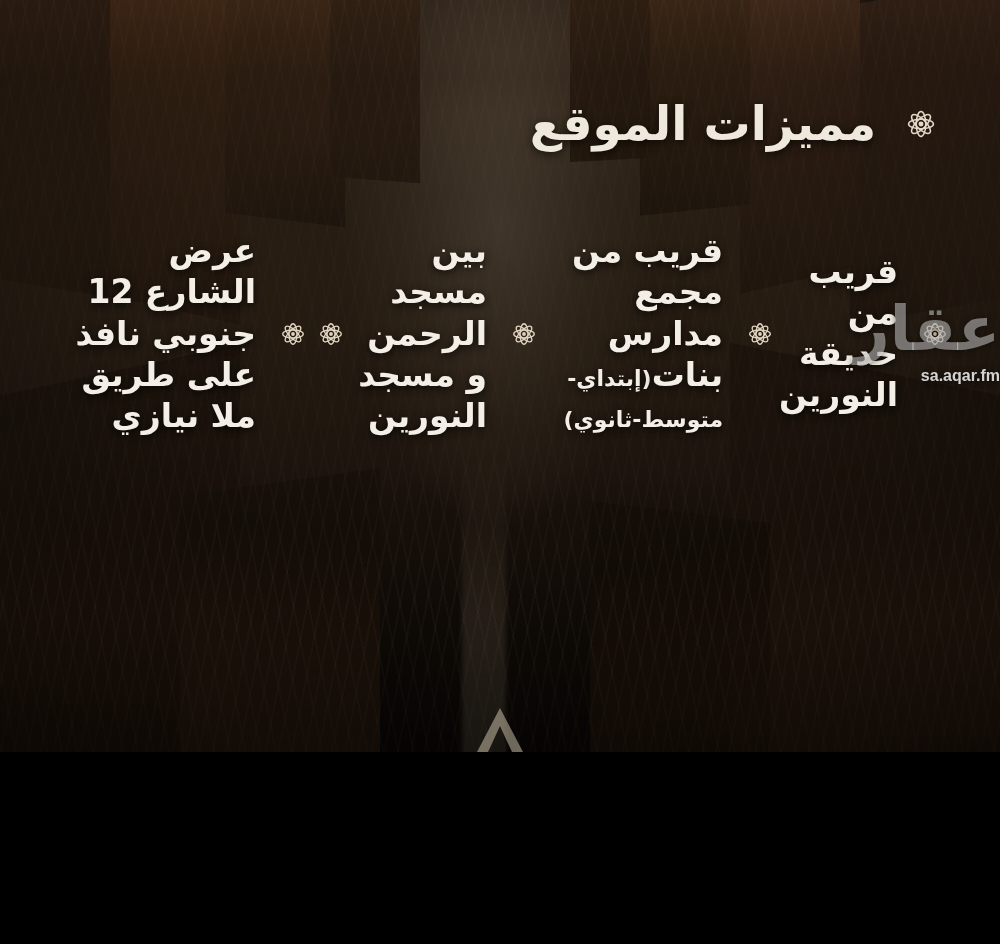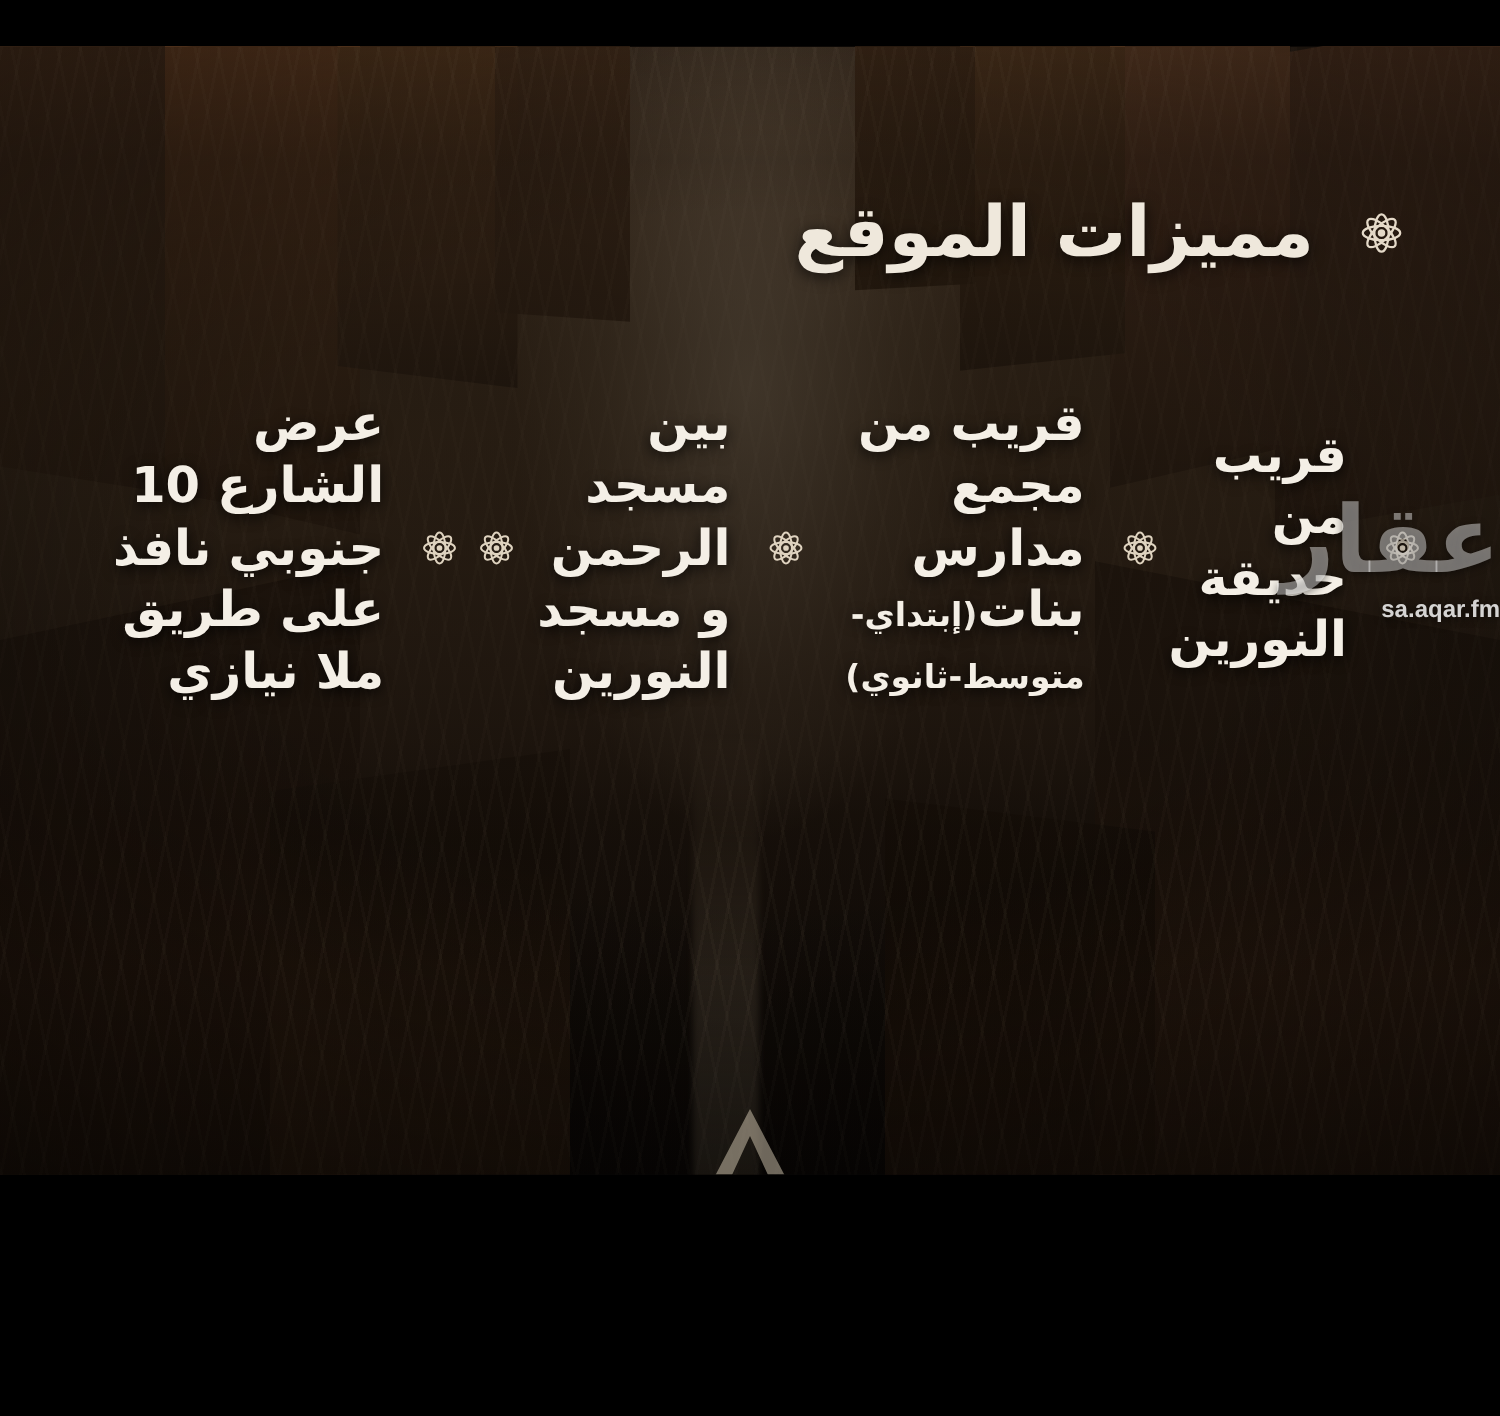--- a/index.html
+++ b/index.html
@@ -9,21 +9,20 @@
   }
   body {
     font-family: "DejaVu Sans", "Liberation Sans", sans-serif;
   }
   .canvas {
     position: relative;
     width: 1000px;
     height: 752px;
     overflow: hidden;
     background: #1a120c;
-    margin-top: 31px;
   }
 
   
   .bg {
     position: absolute;
     inset: 0;
     background:
       
       radial-gradient(ellipse 220px 420px at 50% 30%, rgba(205,190,165,0.55) 0%, rgba(150,135,110,0.25) 45%, rgba(0,0,0,0) 72%),
       
@@ -323,21 +322,21 @@
           <svg width="38" height="38" viewBox="0 0 48 48">
             <g stroke="#e9ddc9" stroke-width="1.7" fill="none">
               <ellipse cx="24" cy="24" rx="5" ry="13"></ellipse>
               <ellipse cx="24" cy="24" rx="13" ry="5"></ellipse>
               <ellipse cx="24" cy="24" rx="5" ry="13" transform="rotate(45 24 24)"></ellipse>
               <ellipse cx="24" cy="24" rx="13" ry="5" transform="rotate(45 24 24)"></ellipse>
               <circle cx="24" cy="24" r="2.4" fill="#e9ddc9" stroke="none"></circle>
             </g>
           </svg>
         </span>
-        <div class="ftext">عرض الشارع 10 جنوبي نافذ على طريق ملا نيازي</div>
+        <div class="ftext">عرض الشارع 12 جنوبي نافذ على طريق ملا نيازي</div>
       </div>
 
     </div>
 
     <div class="watermark">
       <div class="wm-logo">عقار</div>
       <div class="wm-url">sa.aqar.fm</div>
     </div>
 
     <div class="bottom-mark">

